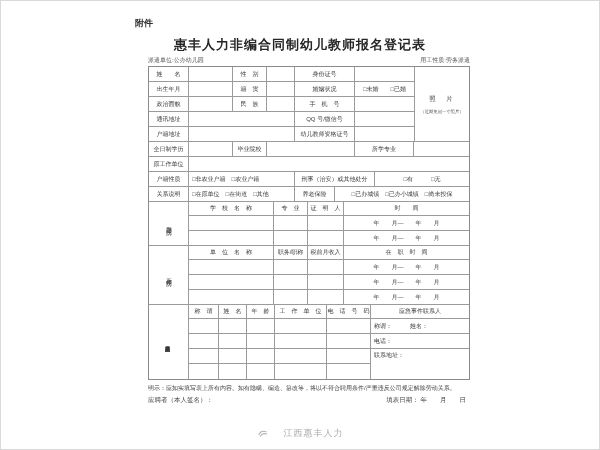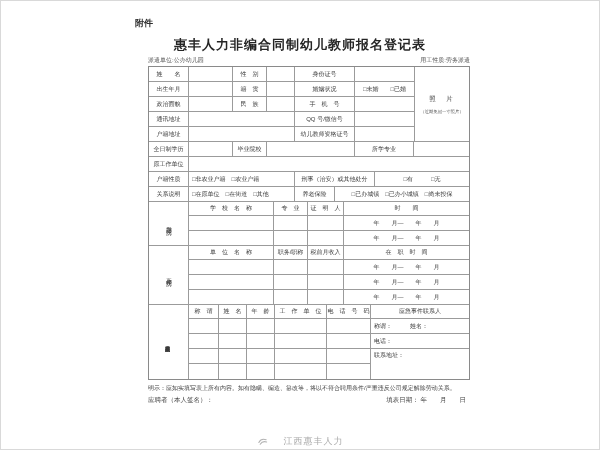--- a/index.html
+++ b/index.html
@@ -44,21 +44,21 @@
   .vlbl span{writing-mode:vertical-rl;text-orientation:upright;font-size:6px;letter-spacing:1px;}
   .vlbl.small span{font-size:5.2px;letter-spacing:0;}
   .study-lbl{top:135px;height:44px;}
   .work-lbl{top:179px;height:59px;}
   .family-lbl{top:238px;height:74px;border-bottom:none;}
   
   .note{position:absolute;left:148px;top:384px;width:330px;font-size:6px;color:#3f3f3f;white-space:nowrap;}
   .signrow{position:absolute;left:148px;top:396px;width:318px;display:flex;justify-content:space-between;
     font-size:6.5px;color:#3f3f3f;}
   .watermark{position:absolute;left:0;top:427px;width:600px;display:flex;align-items:center;
-    justify-content:center;gap:16px;color:#a9a9a9;font-size:9px;letter-spacing:1px;margin-top:8px;}
+    justify-content:center;gap:16px;color:#a9a9a9;font-size:9px;letter-spacing:1px;}
   .logo{width:11px;height:11px;display:inline-block;}
 </style>
 </head>
 <body>
 
 <div class="frame"></div>
 
 <div class="attachment">附件</div>
 <div class="title">惠丰人力非编合同制幼儿教师报名登记表</div>
 

